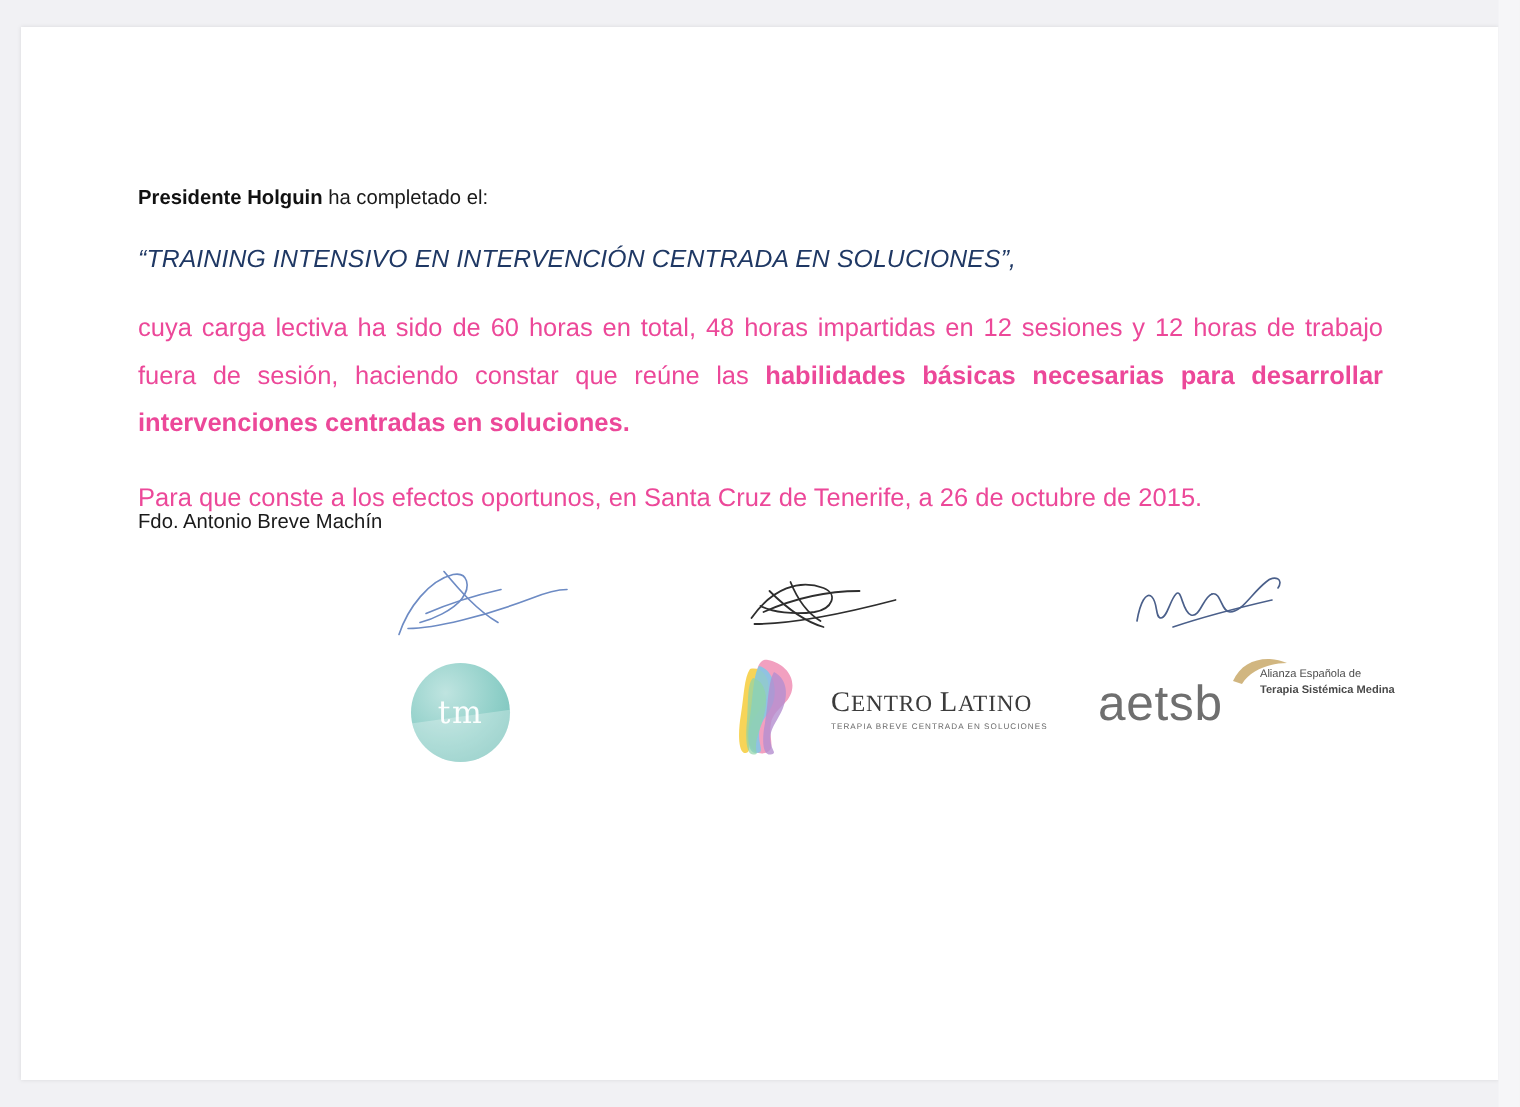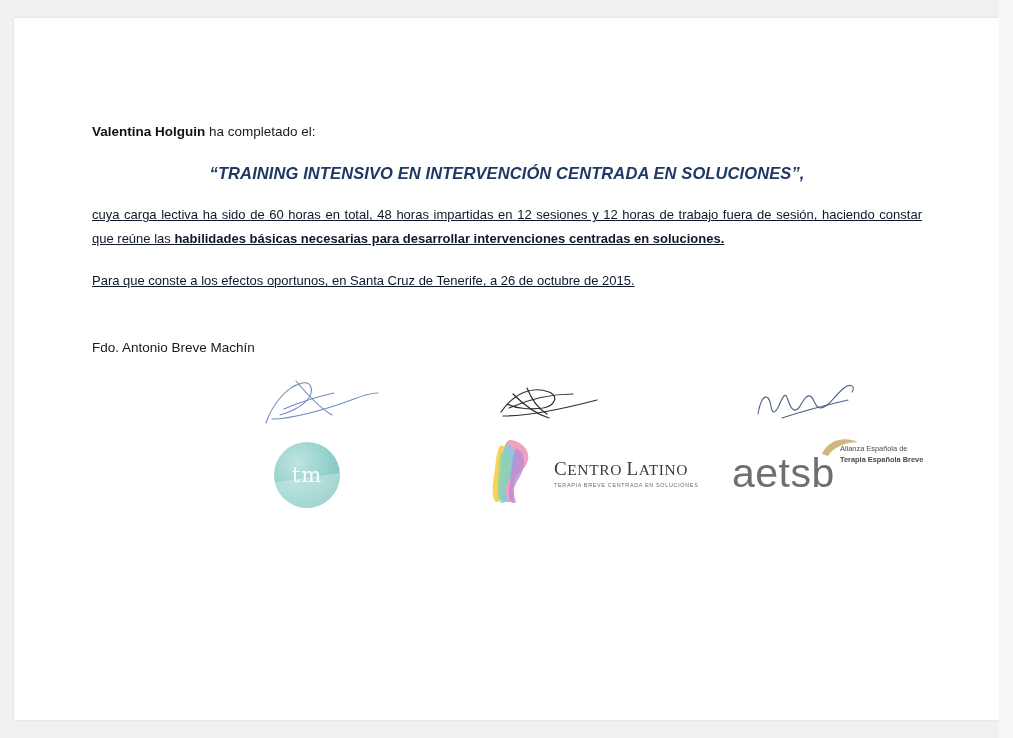--- a/index.html
+++ b/index.html
@@ -35,35 +35,34 @@
     font-size: 13.5px;
     color: #1a1a1a;
     line-height: 1.5;
     margin: 0 0 22px 0;
   }
   .line-completed .name {
     font-weight: bold;
     color: #111;
   }
   .title {
-    text-align: center;
+    text-align: left;
     font-size: 16.5px;
     font-style: italic;
-    font-weight: bold;
+    font-weight: normal;
     color: #1f3864;
     margin: 0 0 20px 0;
     letter-spacing: 0.1px;
   }
   .para {
-    font-size: 13px;
-    color: #0f172a;
+    font-size: 17px;
+    color: #ec4899;
     line-height: 1.85;
     margin: 0 0 18px 0;
     text-align: justify;
-    text-decoration: underline;
   }
   .para b { font-weight: bold; }
   .para.single { text-align: left; margin-bottom: 0; }
   .signer-block {
     position: absolute;
     left: 78px;
     top: 322px;
     width: 400px;
   }
   .signer-line {
@@ -156,21 +155,21 @@
     left: 640px;
     top: 60px;
     width: 230px;
     height: 70px;
   }
   .logo3 .aet {
     position: absolute;
     left: 0px;
     top: 20px;
     font-family: "Liberation Sans", sans-serif;
-    font-size: 41px;
+    font-size: 33px;
     color: #6f6f6f;
     letter-spacing: 0.5px;
   }
   .logo3 .alz {
     position: absolute;
     left: 108px;
     top: 14px;
     font-size: 7.4px;
     color: #4a4a4a;
     line-height: 1.45;
@@ -193,21 +192,21 @@
 </head>
 <body>
 
 <div class="page-wrap">
 
   <div class="page">
 
     <div class="content">
 
       <p class="line-completed">
-        <span class="name">Valentina Holguin</span><span> ha completado el:</span>
+        <span class="name">Presidente Holguin</span><span> ha completado el:</span>
       </p>
 
       <p class="title">“TRAINING INTENSIVO EN INTERVENCIÓN CENTRADA EN SOLUCIONES”,</p>
 
       <p class="para">
         <span>cuya carga lectiva ha sido de 60 horas en total, 48 horas impartidas en 12 sesiones y 12 horas de trabajo fuera de sesión</span><span>, haciendo constar que reúne las </span><b>habilidades básicas necesarias para desarrollar intervenciones centradas en soluciones.</b>
       </p>
 
       <p class="para single">Para que conste a los efectos oportunos, en Santa Cruz de Tenerife, a 26 de octubre de 2015.</p>
 
@@ -270,21 +269,21 @@
         </div>
       </div>
 
       <div class="logo3">
         <svg class="swoosh" width="40" height="22" viewBox="0 0 40 22">
           <path d="M2,18 C8,4 24,0 38,6 C28,6 14,10 8,20 Z" fill="#c9a96a" opacity="0.85"></path>
         </svg>
         <div class="aet">aetsb</div>
         <div class="alz">
           <div>Alianza Española de</div>
-          <div><b>Terapia Española Breve</b></div>
+          <div><b>Terapia Sistémica Medina</b></div>
         </div>
       </div>
 
     </div>
 
   </div>
 
   <div class="scroll-track"></div>
 
 </div>

